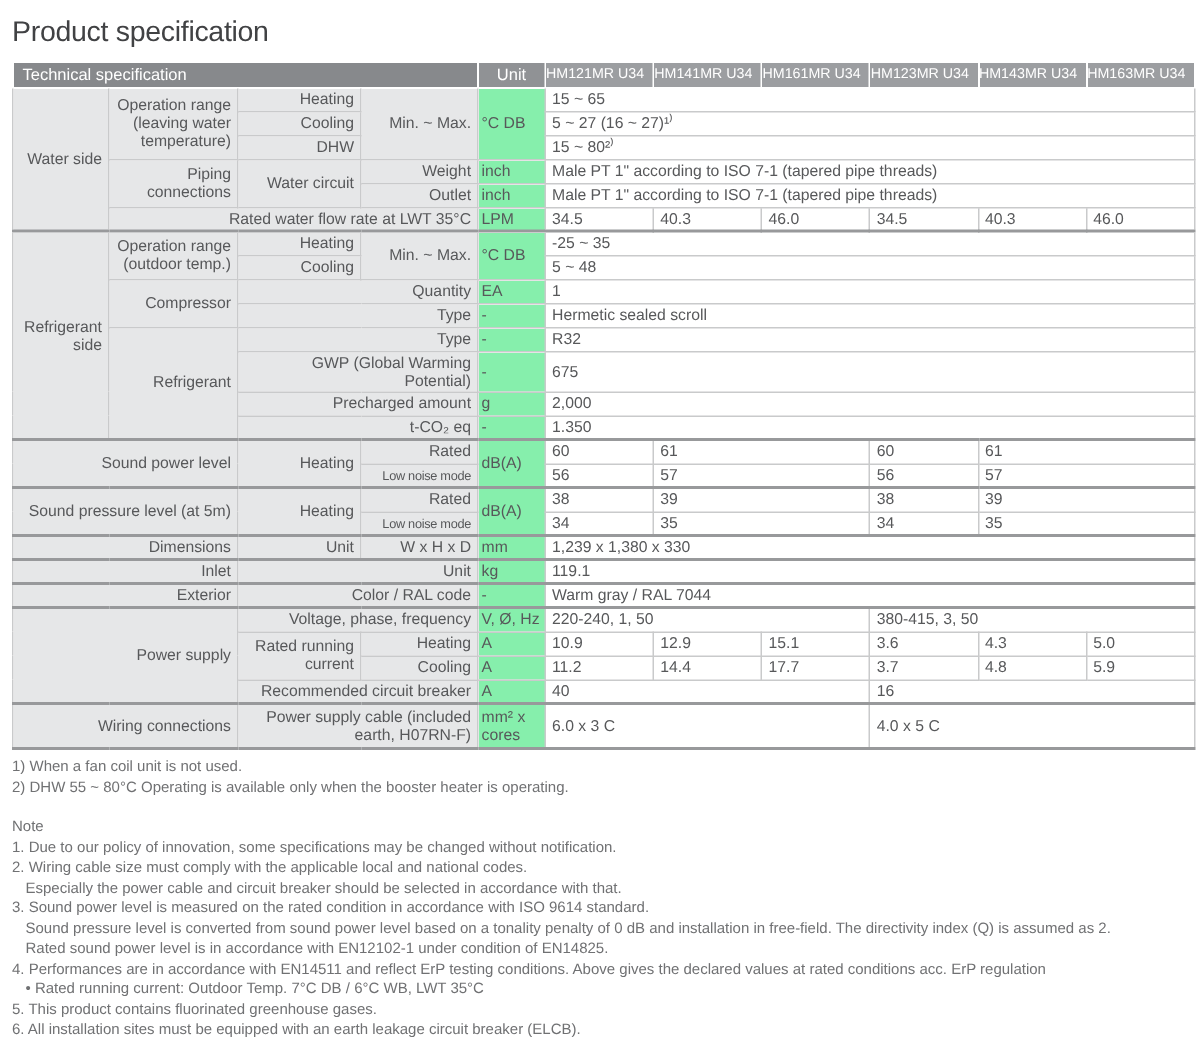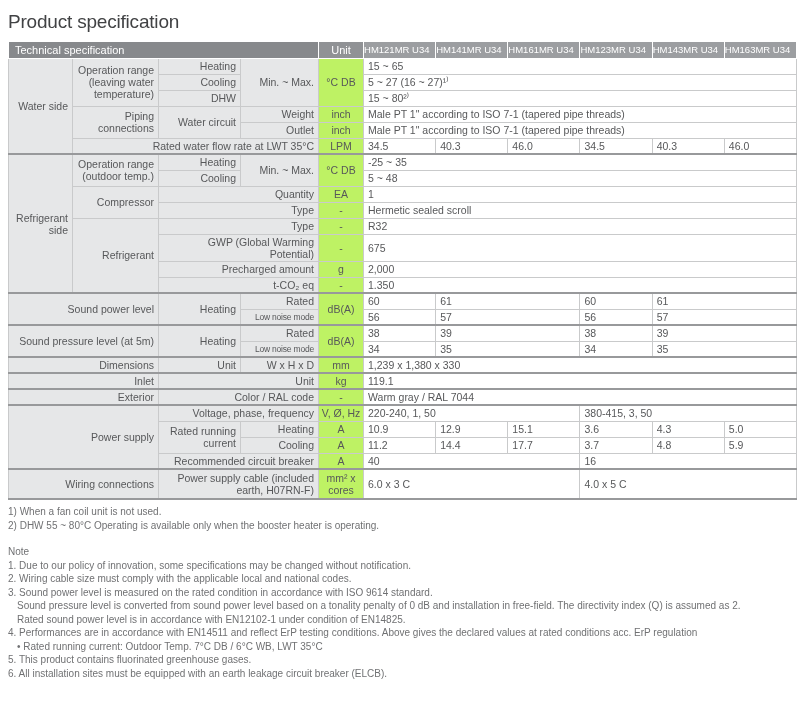--- a/index.html
+++ b/index.html
@@ -19,21 +19,21 @@
   col.cA{width:64px}col.cB{width:86px}col.cC{width:82px}col.cD{width:78px}col.cU{width:45px}
   td{
     border:1px solid #c9cacb;
     font-size:10.5px;line-height:12px;color:#57585a;
     padding:1px 4px;overflow:hidden;vertical-align:middle;
     box-sizing:border-box;
   }
   tbody tr{height:16px}
   tbody.tall tr{height:30px}
   .cl{background:#e6e7e8;text-align:right}
-  .cu{background:#bef264;text-align:center;padding:1px 2px}
+  .cu{background:#86efac;padding:1px 2px}
   .cv{background:#ffffff;text-align:left}
   .sm{font-size:8.5px;letter-spacing:-0.2px}
   tr.head{height:16px}
   tr.head td{
     color:#ffffff;font-weight:normal;border:1px solid #ffffff;border-top:none;
   }
   td.h-left{background:#87898c;text-align:left;font-size:11px;padding-left:6px;border-left:none}
   td.h-unit{background:#909295;text-align:center;font-size:11px}
   td.h-model{background:#9c9ea1;font-size:9.5px;padding:1px 0}
   tbody.sec > tr:first-child > td{border-top:2px solid #98999b}
@@ -274,20 +274,21 @@
 <div class="fnwrap">
   <div>
       <div>1) When a fan coil unit is not used.</div>
       <div>2) DHW 55 ~ 80°C Operating is available only when the booster heater is operating.</div>
     </div>
   <div class="fn-gap"></div>
   <div class="note-heading">Note</div>
   <div>
       <div>1. Due to our policy of innovation, some specifications may be changed without notification.</div>
       <div>2. Wiring cable size must comply with the applicable local and national codes.</div>
+      <div class="ind1">Especially the power cable and circuit breaker should be selected in accordance with that.</div>
       <div>3. Sound power level is measured on the rated condition in accordance with ISO 9614 standard.</div>
       <div class="ind1">Sound pressure level is converted from sound power level based on a tonality penalty of 0 dB and installation in free-field. The directivity index (Q) is assumed as 2.</div>
       <div class="ind1">Rated sound power level is in accordance with EN12102-1 under condition of EN14825.</div>
       <div>4. Performances are in accordance with EN14511 and reflect ErP testing conditions. Above gives the declared values at rated conditions acc. ErP regulation</div>
       <div class="ind1">• Rated running current: Outdoor Temp. 7°C DB / 6°C WB, LWT 35°C</div>
       <div>5. This product contains fluorinated greenhouse gases.</div>
       <div>6. All installation sites must be equipped with an earth leakage circuit breaker (ELCB).</div>
     </div>
 </div>
 

